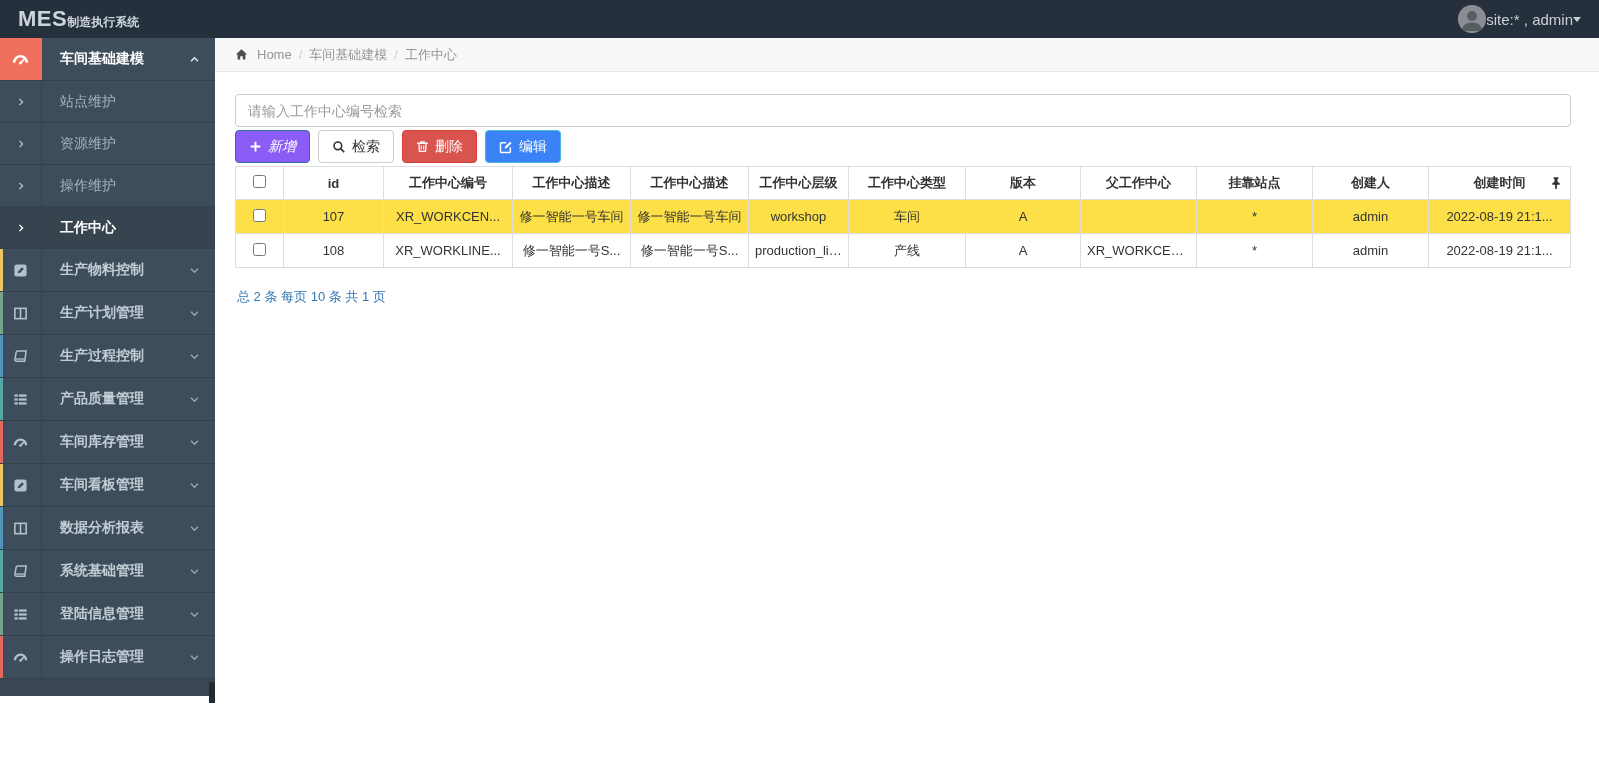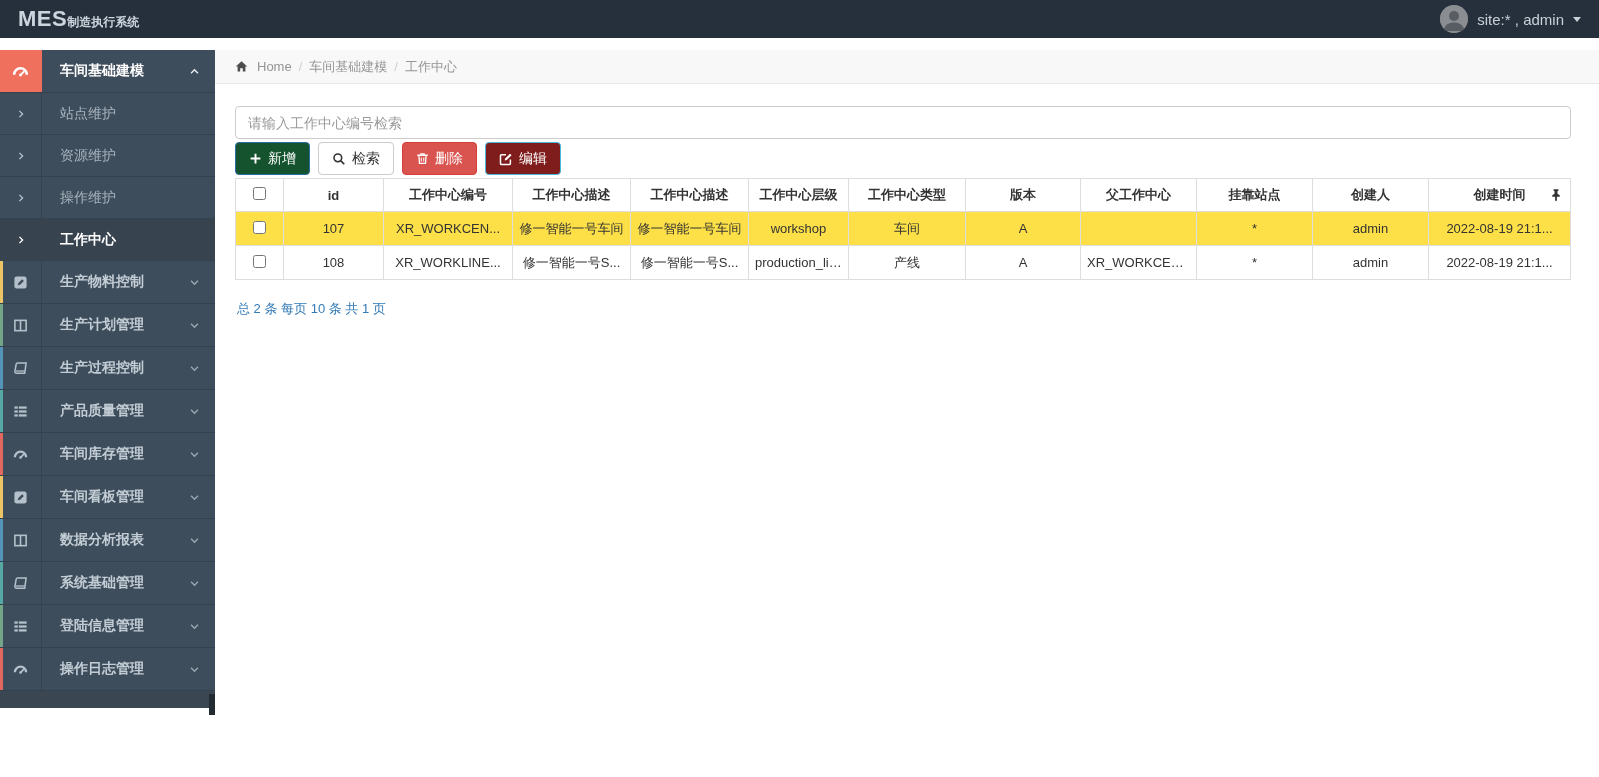--- a/index.html
+++ b/index.html
@@ -4,26 +4,26 @@
 <style>
   * { margin:0; padding:0; box-sizing:border-box; }
   html,body { width:1599px; height:777px; overflow:hidden; }
   body { font-family:"Liberation Sans", sans-serif; background:#fff; }
 
   
   .navbar { height:38px; background:#26303d; display:flex; align-items:center; justify-content:space-between; padding:0 18px; }
   .brand { display:flex; align-items:baseline; color:#ccd5dd; font-weight:bold; cursor:pointer; }
   .brand-mes { font-size:22px; letter-spacing:.5px; }
   .brand-rest { font-size:12px; }
-  .user { display:flex; align-items:center; gap:9px; color:#c9d1d8; font-size:15px; cursor:pointer; }
+  .user { display:flex; align-items:center; color:#c9d1d8; font-size:15px; cursor:pointer; }
   .avatar { width:28px; height:28px; border-radius:50%; overflow:hidden; background:#87817a; flex-shrink:0; }
   .caret { width:0; height:0; border:4px solid transparent; border-top:5px solid #c9d1d8; margin-top:4px; }
 
   
-  .main { display:flex; height:658px;margin-top:12px; }
+  .main { display:flex; height:658px; }
   .sidebar { width:215px; flex-shrink:0; background:#3a4753; position:relative; }
   .side-row { display:flex; align-items:center; height:43px; background:#3e4d5c; border-bottom:1px solid #35424e; position:relative; cursor:pointer; }
   .side-row.sub { height:42px; }
   .icon-cell { width:42px; height:100%; display:flex; align-items:center; justify-content:center; border-right:1px solid #36434f; color:#b4c1cb; flex-shrink:0; }
   .side-label { flex:1; padding-left:18px; font-size:14px; font-weight:bold; color:#c2ccd4; white-space:nowrap; }
   .side-row.sub .side-label { font-weight:normal; color:#a8b4be; }
   .side-chevron { margin-right:15px; color:#9aa7b1; display:flex; }
   .side-row.parent-active .icon-cell { background:#ef705d; color:#fff; border-right-color:#ef705d; }
   .side-row.parent-active .side-label { color:#fff; }
   .side-row.parent-active .side-chevron { color:#e9edf0; }
@@ -40,24 +40,24 @@
   .crumb-sep { color:#cfcfcf; }
   .home-icon { color:#4d4d4d; display:flex; margin-right:2px; }
 
   .page { padding:22px 28px 0 20px; }
   .search-input { width:100%; height:33px; border:1px solid #ccc; border-radius:4px; padding:0 12px; font-size:14px; color:#555; outline:none; font-family:inherit; }
   .search-input::placeholder { color:#9a9a9a; }
 
   .toolbar { display:flex; gap:8px; margin-top:3px; }
   .btn { height:33px; padding:0 13px; border-radius:4px; font-size:14px; display:inline-flex; align-items:center; gap:6px; border:1px solid transparent; cursor:pointer; font-family:inherit; }
   .btn svg { flex-shrink:0; }
-  .btn-primary { background:#14532d; border-color:#2e6da4; color:#fff; }
+  .btn-primary { background:#8b5cf6; border-color:#2e6da4; color:#fff;font-style:italic; }
   .btn-default { background:#fff; border-color:#ccc; color:#333; }
   .btn-danger  { background:#d9534f; border-color:#d43f3a; color:#fff; }
-  .btn-info    { background:#7f1d1d; border-color:#46b8da; color:#fff; }
+  .btn-info    { background:#3b82f6; border-color:#46b8da; color:#fff; }
 
   table { width:100%; border-collapse:collapse; margin-top:3px; font-size:13px; color:#333; table-layout:fixed; }
   th, td { border:1px solid #ddd; text-align:center; padding:0 6px; overflow:hidden; white-space:nowrap; text-overflow:ellipsis; }
   th { height:33px; font-weight:bold; background:#fff; }
   td { height:34px; }
   tbody tr.odd { background:#fde047; }
   th.pin-col { position:relative; }
   .pin-icon { position:absolute; right:9px; top:50%; transform:translateY(-50%); color:#333; cursor:pointer; display:flex; }
   input[type="checkbox"] { width:13px; height:13px; cursor:pointer; }
 

